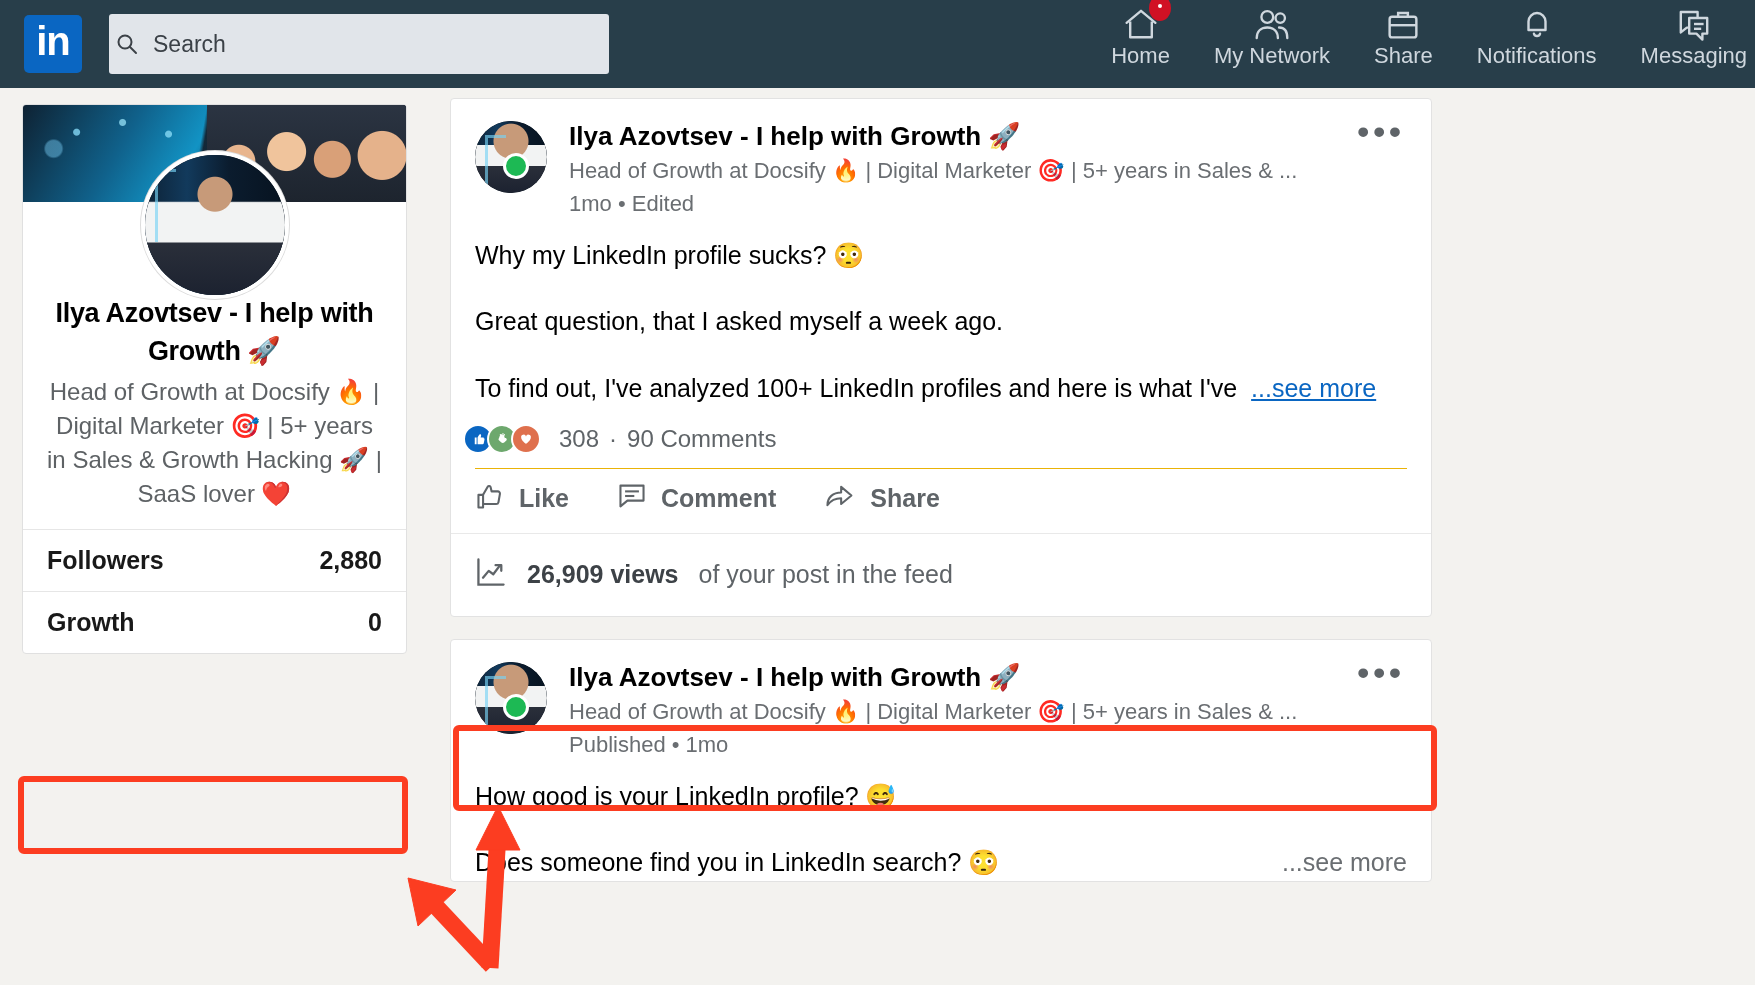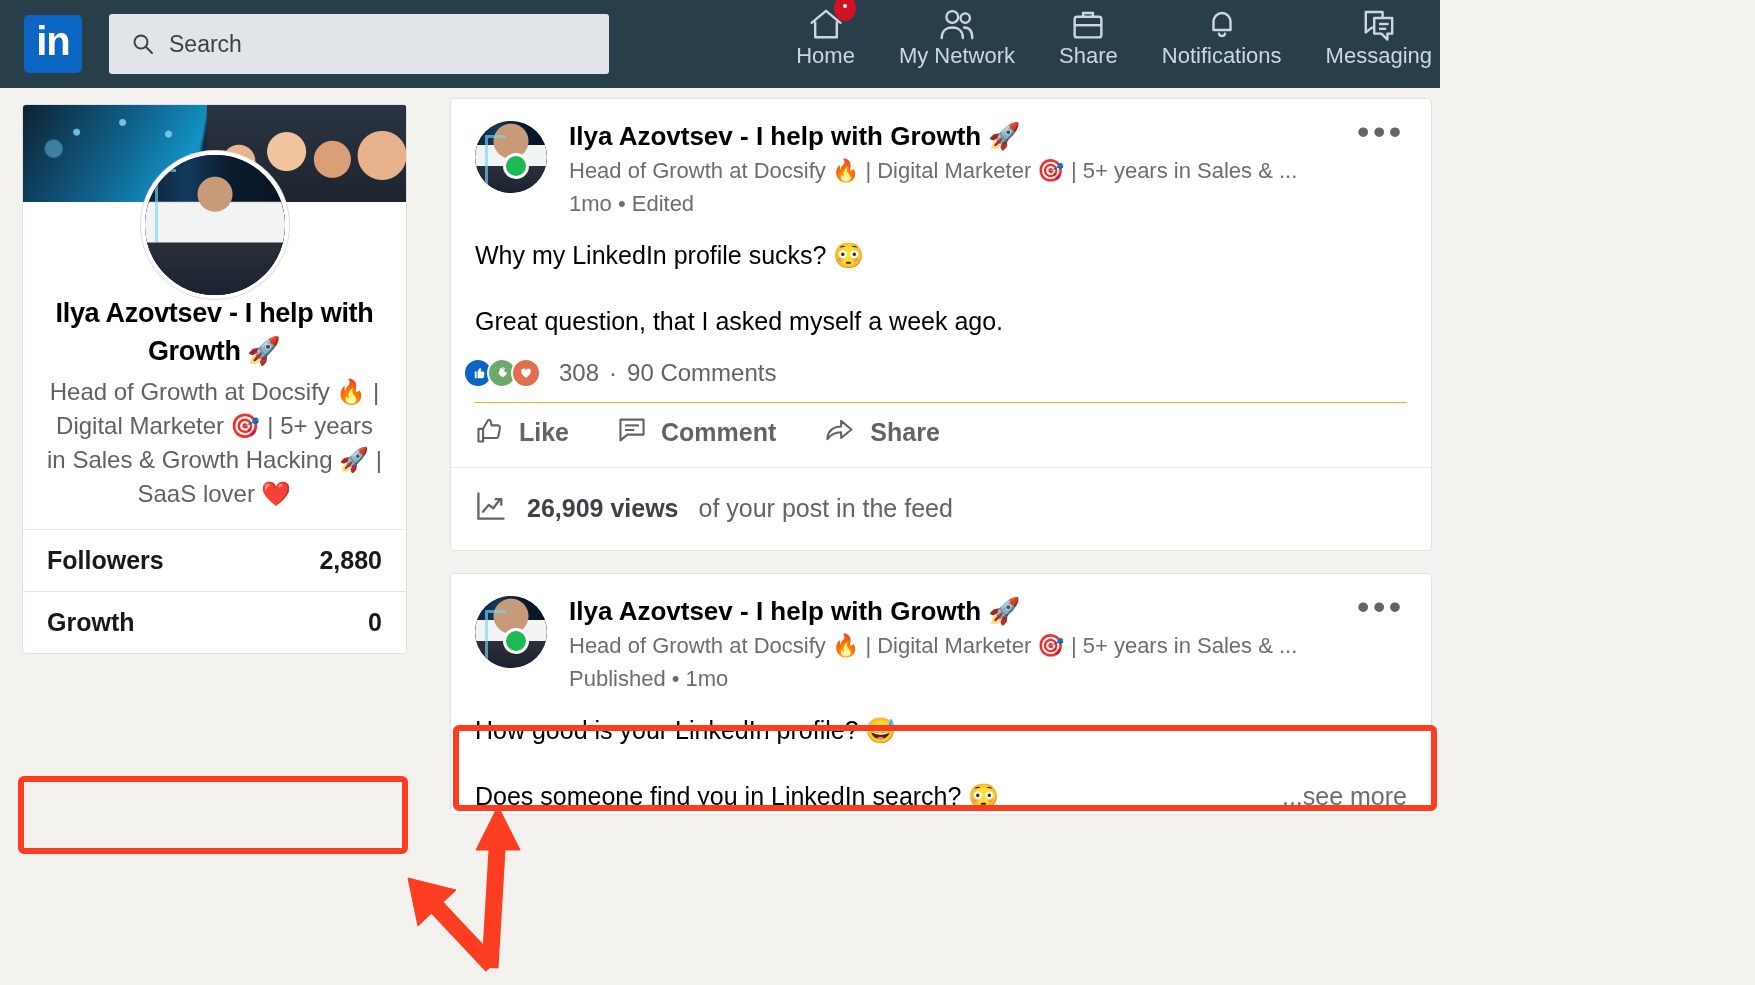--- a/index.html
+++ b/index.html
@@ -7,21 +7,21 @@
     width: 1755px; height: 985px;
     overflow: hidden;
     background: #f3f2ef;
     font-family: "Liberation Sans", sans-serif;
     -webkit-font-smoothing: antialiased;
   }
 
   
   .navbar {
     position: absolute; top: 0; left: 0;
-    width: 1440px; height: 88px;
+    width: 1755px; height: 88px;
     background: #283e4a;
     display: flex; align-items: center;
   }
   .logo {
     width: 58px; height: 58px;
     margin-left: 24px;
     background: #0a66c2;
     border-radius: 5px;
     display: flex; align-items: center; justify-content: center;
     color: #ffffff;
@@ -29,21 +29,21 @@
     letter-spacing: -1px;
     line-height: 1;
     padding-bottom: 6px;
   }
   .search-box {
     margin-left: 27px;
     width: 500px; height: 60px;
     background: #e1e5ea;
     border-radius: 3px;
     display: flex; align-items: center;
-    padding: 0 22px;
+    padding: 0 6px;
     gap: 14px;
   }
   .search-icon { width: 24px; height: 24px; flex: 0 0 auto; }
   .search-placeholder {
     font-size: 23px; color: #3b4147;
   }
   .nav-right {
     margin-left: auto;
     display: flex; align-items: flex-end;
     height: 88px;
@@ -430,20 +430,23 @@
           <div class="post-author">Ilya Azovtsev - I help with Growth 🚀</div>
           <div class="post-headline">Head of Growth at Docsify 🔥 | Digital Marketer 🎯 | 5+ years in Sales &amp; ...</div>
           <div class="post-time">1mo • Edited</div>
         </div>
         <div class="post-more">•••</div>
       </div>
 
       <div class="post-body">
         <div class="post-para">Why my LinkedIn profile sucks? 😳</div>
         <div class="post-para">Great question, that I asked myself a week ago.</div>
+        <div class="post-para">
+          <span>To find out, I've analyzed 100+ LinkedIn profiles and here is what I've</span><a class="see-more" href="#">...see more</a>
+        </div>
       </div>
 
       <div class="social-counts">
         <span class="reaction-icons">
           <span class="reaction r-like">
             <svg viewBox="0 0 16 16" width="15" height="15" fill="#ffffff">
                 <path d="M6 14H4V7h2v7zm7.5-7h-3.2l.5-2.3c.1-.7-.4-1.3-1.1-1.3-.4 0-.8.2-1 .6L7 7v7h5.4c.6 0 1.1-.4 1.2-1l.8-4c.1-.6-.3-1.2-.9-1.2z"></path>
               </svg>
           </span>
           <span class="reaction r-clap">

